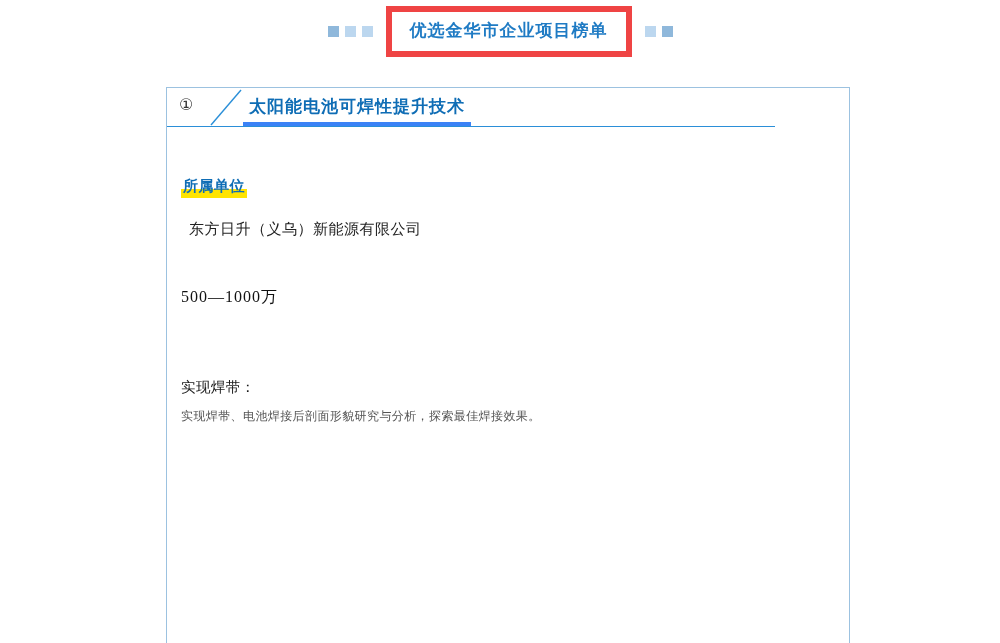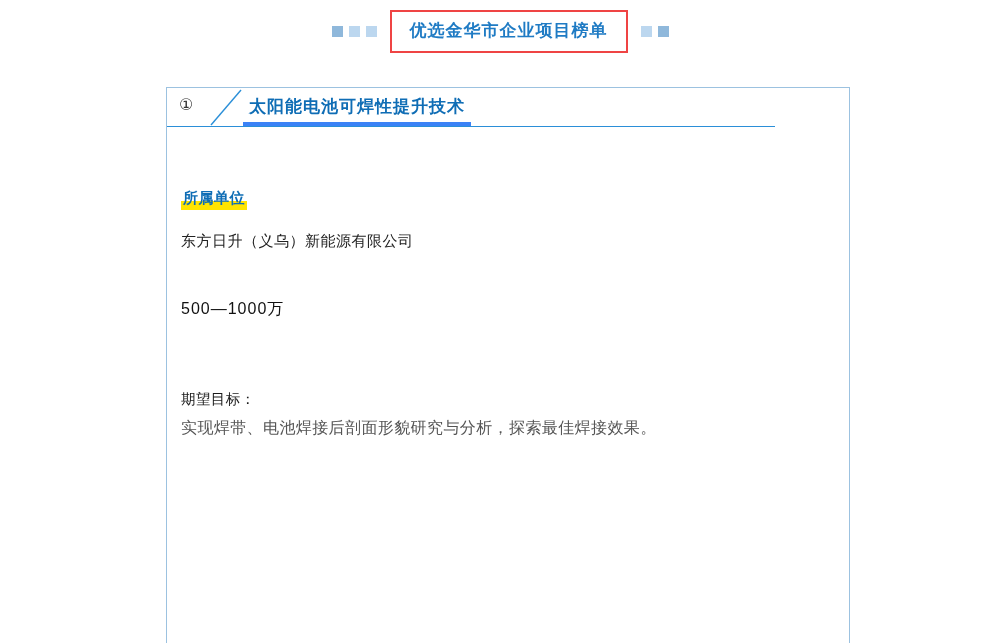--- a/index.html
+++ b/index.html
@@ -33,21 +33,21 @@
     gap: 6px;
   }
   .sq {
     width: 11px;
     height: 11px;
     background: #bcd7ef;
     display: block;
   }
   .sq.dark { background: #8fb8db; }
   .header-title-box {
-    border: 2px solid #ef4444;
+    border: 6px solid #ef4444;
     padding: 7px 18px 9px 18px;
     margin: 12px 13px;
     background: #ffffff;
   }
   .header-title {
     color: #1f7bc4;
     font-size: 17px;
     font-weight: bold;
     letter-spacing: 1px;
     white-space: nowrap;
@@ -114,36 +114,37 @@
   .label {
     display: inline-block;
     font-size: 15px;
     font-weight: bold;
     color: #0f6db5;
     letter-spacing: 0.5px;
     background: linear-gradient(to top, #ffe400 0 9px, transparent 9px 100%);
     padding: 0 2px 2px 2px;
     margin: 0;
   }
-  .label-row { margin: 16px 0 0 0; }
+  .label-row { margin: 4px 0 0 0; }
 
   .value {
     font-size: 15px;
     color: #222222;
     letter-spacing: 0.5px;
+    margin-left: 8px;
   }
 
   .spacer-22 { height: 22px; }
   .spacer-8  { height: 8px; }
   .spacer-26 { height: 26px; }
 
   .amount {
     font-size: 16px;
     color: #111111;
-    font-family: Liberation Sans, sans-serif;
+    font-family: Liberation Serif, serif;
     letter-spacing: 1px;
   }
 
   .content-list {
     margin: 0;
     padding: 0;
     list-style: none;
   }
   .content-list li {
     font-size: 14.5px;
@@ -153,21 +154,21 @@
     margin-bottom: 2px;
   }
 
   .goal-title {
     font-size: 14.5px;
     color: #1a1a1a;
     letter-spacing: 0.4px;
     font-weight: normal;
   }
   .goal-text {
-    font-size: 16px;
+    font-size: 12px;
     color: #555555;
     letter-spacing: 0.4px;
     line-height: 22px;
   }
 </style>
 </head>
 <body>
 
 <div class="header">
   <div class="sq-group">
@@ -215,21 +216,21 @@
     <div class="amount">500—1000万</div>
 
     <div class="spacer-26"></div>
 
     <div class="spacer-22"></div>
     <ul class="content-list">
     </ul>
 
     <div class="spacer-22"></div>
 
-    <div class="goal-title">期望目标：</div>
+    <div class="goal-title">实现焊带：</div>
     <div class="spacer-8"></div>
     <div class="goal-text">实现焊带、电池焊接后剖面形貌研究与分析，探索最佳焊接效果。</div>
 
     <div class="spacer-26"></div>
 
 
   </div>
 </div>
 
 </body></html>

